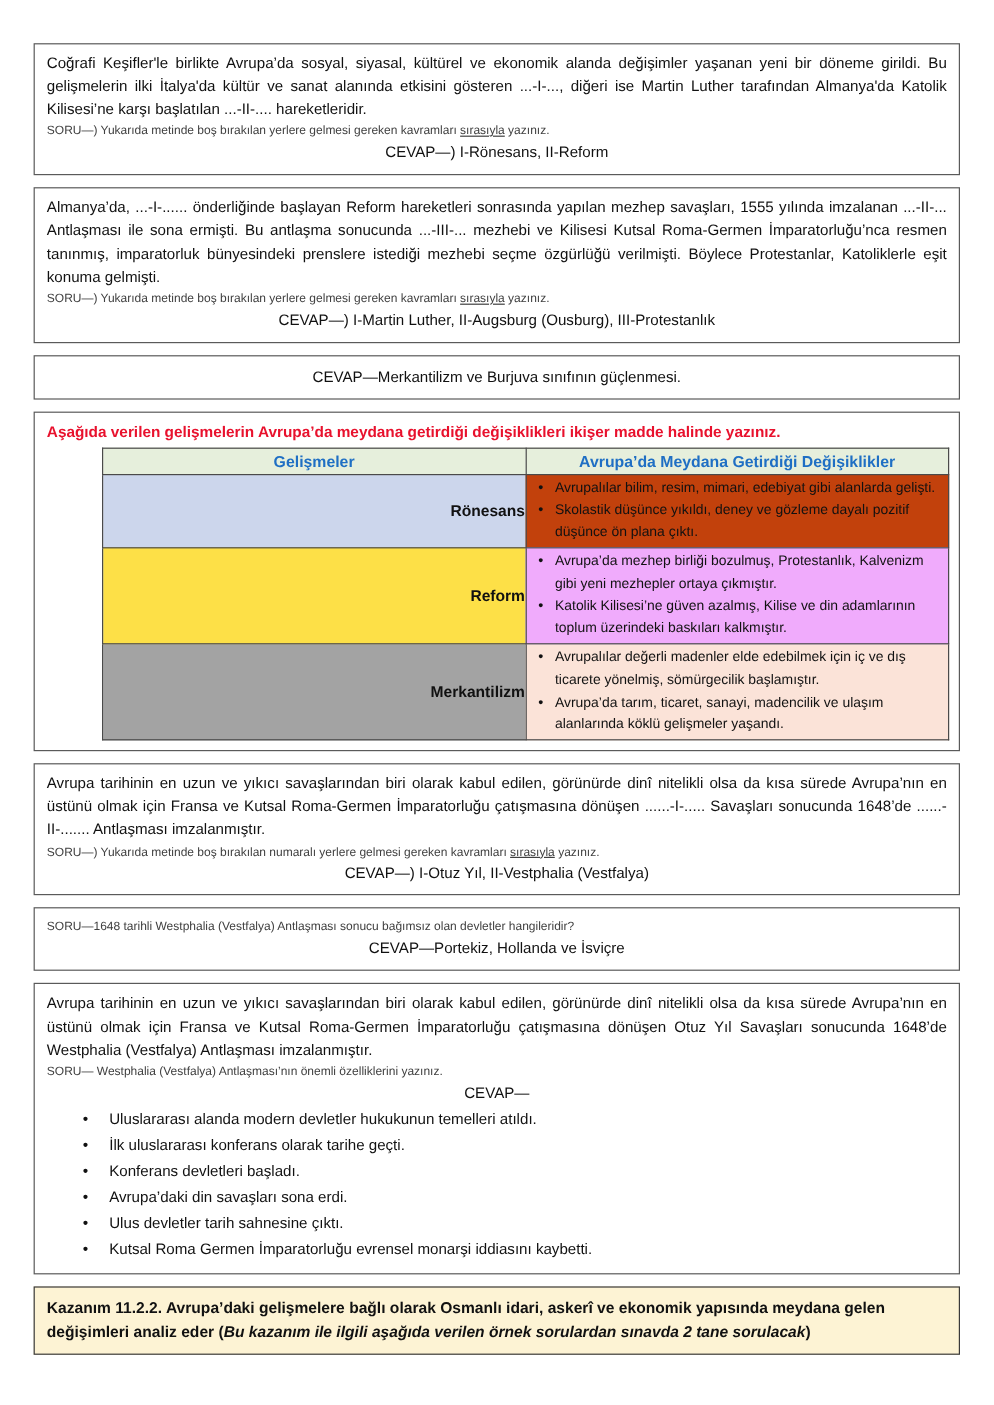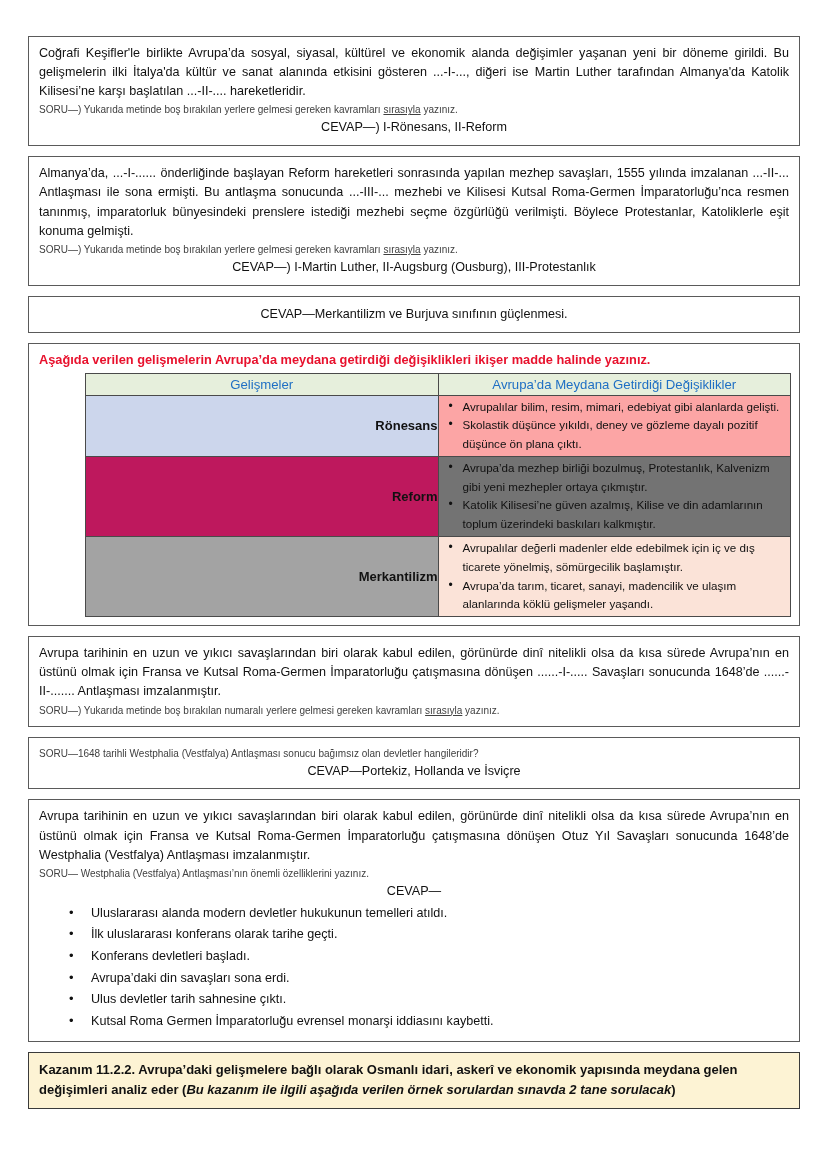--- a/index.html
+++ b/index.html
@@ -79,21 +79,21 @@
   }
   table.dev th, table.dev td {
     border: 1.2px solid #4a4a4a;
     vertical-align: middle;
     padding: 0;
   }
   table.dev th {
     background: #e6efdc;
     color: #1f6fc4;
     font-size: 13.2px;
-    font-weight: normal;
+    font-weight: bold;
     text-align: center;
     padding: 3px 16px;
   }
   table.dev td.name {
     text-align: right;
     font-weight: bold;
     font-size: 13px;
     color: #111;
     width: 148px;
   }
@@ -111,25 +111,25 @@
     line-height: 1.62;
     color: #111;
   }
   table.dev ul li:before {
     content: "\2022";
     position: absolute;
     left: -14px;
     top: -1px;
     font-size: 12px;
   }
-  .row-ronesans td { background: #fca5a5; }
-  .row-reform   td { background: #737373; }
+  .row-ronesans td { background: #c2410c; }
+  .row-reform   td { background: #f0abfc; }
   .row-merkan   td { background: #fbe3d8; }
   .row-ronesans td.name { background: #ccd6ec; }
-  .row-reform   td.name { background: #be185d; }
+  .row-reform   td.name { background: #fde047; }
   .row-merkan   td.name { background: #a3a3a3; padding-left: 40px; }
 
   
   ul.ans {
     margin: 2px 0 0 0;
     padding: 0 0 0 52px;
     list-style: none;
   }
   ul.ans li {
     position: relative;
@@ -221,20 +221,21 @@
               </ul>
             </td>
           </tr>
         </tbody>
       </table>
     </div>
 
     <div class="block">
       <p class="para">Avrupa tarihinin en uzun ve yıkıcı savaşlarından biri olarak kabul edilen, görünürde dinî nitelikli olsa da kısa sürede Avrupa’nın en üstünü olmak için Fransa ve Kutsal Roma-Germen İmparatorluğu çatışmasına dönüşen ......-I-..... Savaşları sonucunda 1648’de ......-II-....... Antlaşması imzalanmıştır.</p>
       <p class="soru"><span>SORU—) Yukarıda metinde boş bırakılan numaralı yerlere gelmesi gereken kavramları </span><span class="u">sırasıyla</span><span> yazınız.</span></p>
+      <p class="cevap">CEVAP—) I-Otuz Yıl, II-Vestphalia (Vestfalya)</p>
     </div>
 
     <div class="block">
       <p class="soru">SORU—1648 tarihli Westphalia (Vestfalya) Antlaşması sonucu bağımsız olan devletler hangileridir?</p>
       <p class="cevap">CEVAP—Portekiz, Hollanda ve İsviçre</p>
     </div>
 
     <div class="block">
       <p class="para">Avrupa tarihinin en uzun ve yıkıcı savaşlarından biri olarak kabul edilen, görünürde dinî nitelikli olsa da kısa sürede Avrupa’nın en üstünü olmak için Fransa ve Kutsal Roma-Germen İmparatorluğu çatışmasına dönüşen Otuz Yıl Savaşları sonucunda 1648’de Westphalia (Vestfalya) Antlaşması imzalanmıştır.</p>
       <p class="soru">SORU— Westphalia (Vestfalya) Antlaşması’nın önemli özelliklerini yazınız.</p>

